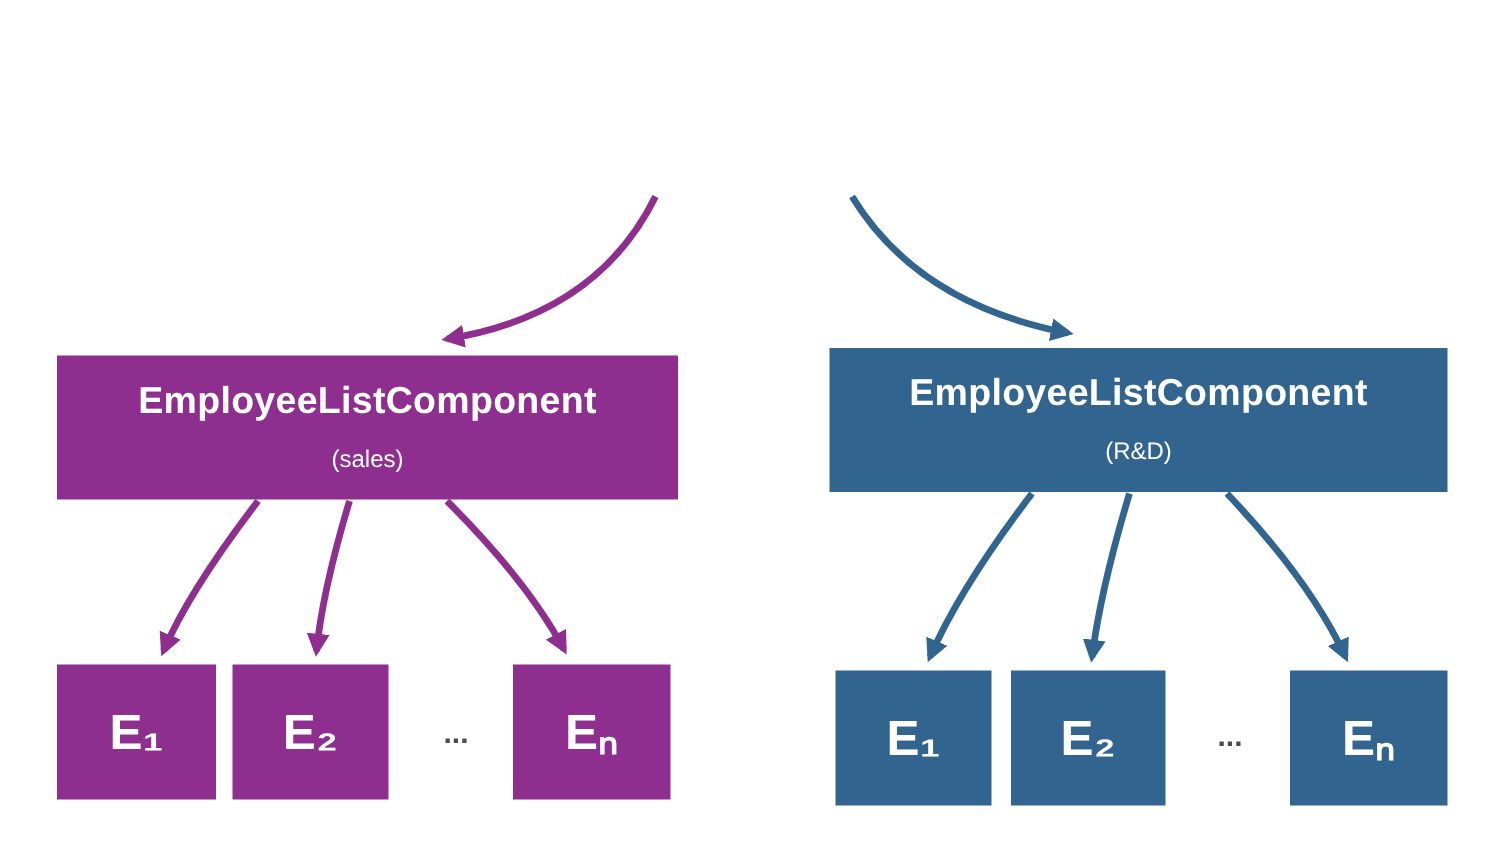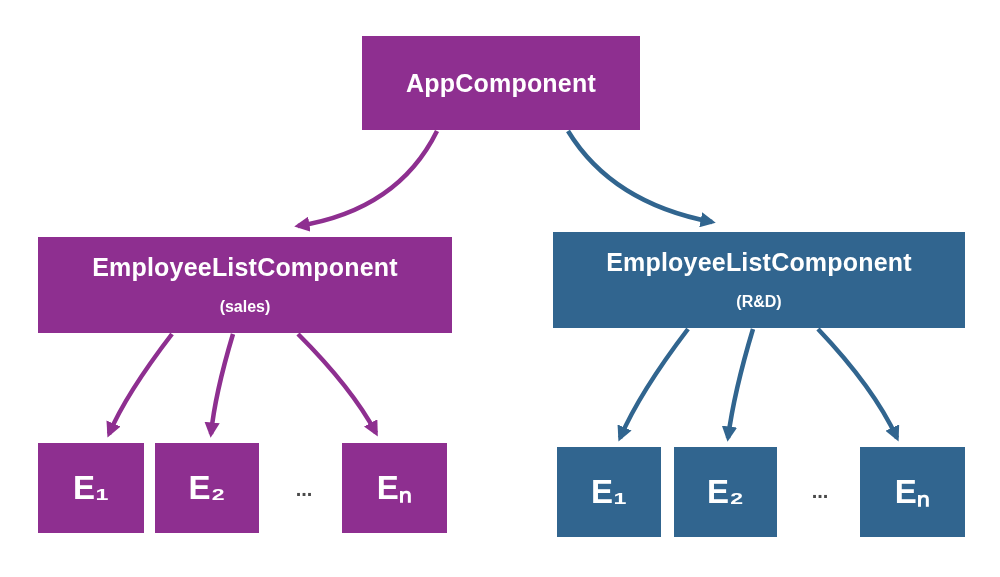--- a/index.html
+++ b/index.html
@@ -32,21 +32,21 @@
     line-height: 1.15;
   }
   .node.purple { background: var(--purple); }
   .node.blue { background: var(--blue); }
   .node .title {
     font-weight: bold;
     font-size: 25px;
     letter-spacing: 0.2px;
   }
   .node .subtitle {
-    font-weight: bold;
+    font-weight: normal;
     font-size: 16px;
     margin-top: 16px;
   }
   .node.leaf .title { font-size: 33px; }
 
   
   #node-app   { left: 362px; top: 36px;  width: 278px; height: 94px; }
   #node-sales { left: 38px;  top: 237px; width: 414px; height: 96px; }
   #node-rd    { left: 553px; top: 232px; width: 412px; height: 96px; }
 
@@ -77,23 +77,20 @@
   .arrow.purple { stroke: var(--purple); }
   .arrow.blue { stroke: var(--blue); }
   .head-purple { fill: var(--purple); }
   .head-blue { fill: var(--blue); }
 </style>
 </head>
 <body>
 
 <div class="canvas">
 
-  <div class="node purple" id="node-app">
-    <div class="title">AppComponent</div>
-  </div>
 
   <div class="node purple" id="node-sales">
     <div class="title">EmployeeListComponent</div>
     <div class="subtitle">(sales)</div>
   </div>
 
   <div class="node blue" id="node-rd">
     <div class="title">EmployeeListComponent</div>
     <div class="subtitle">(R&amp;D)</div>
   </div>

